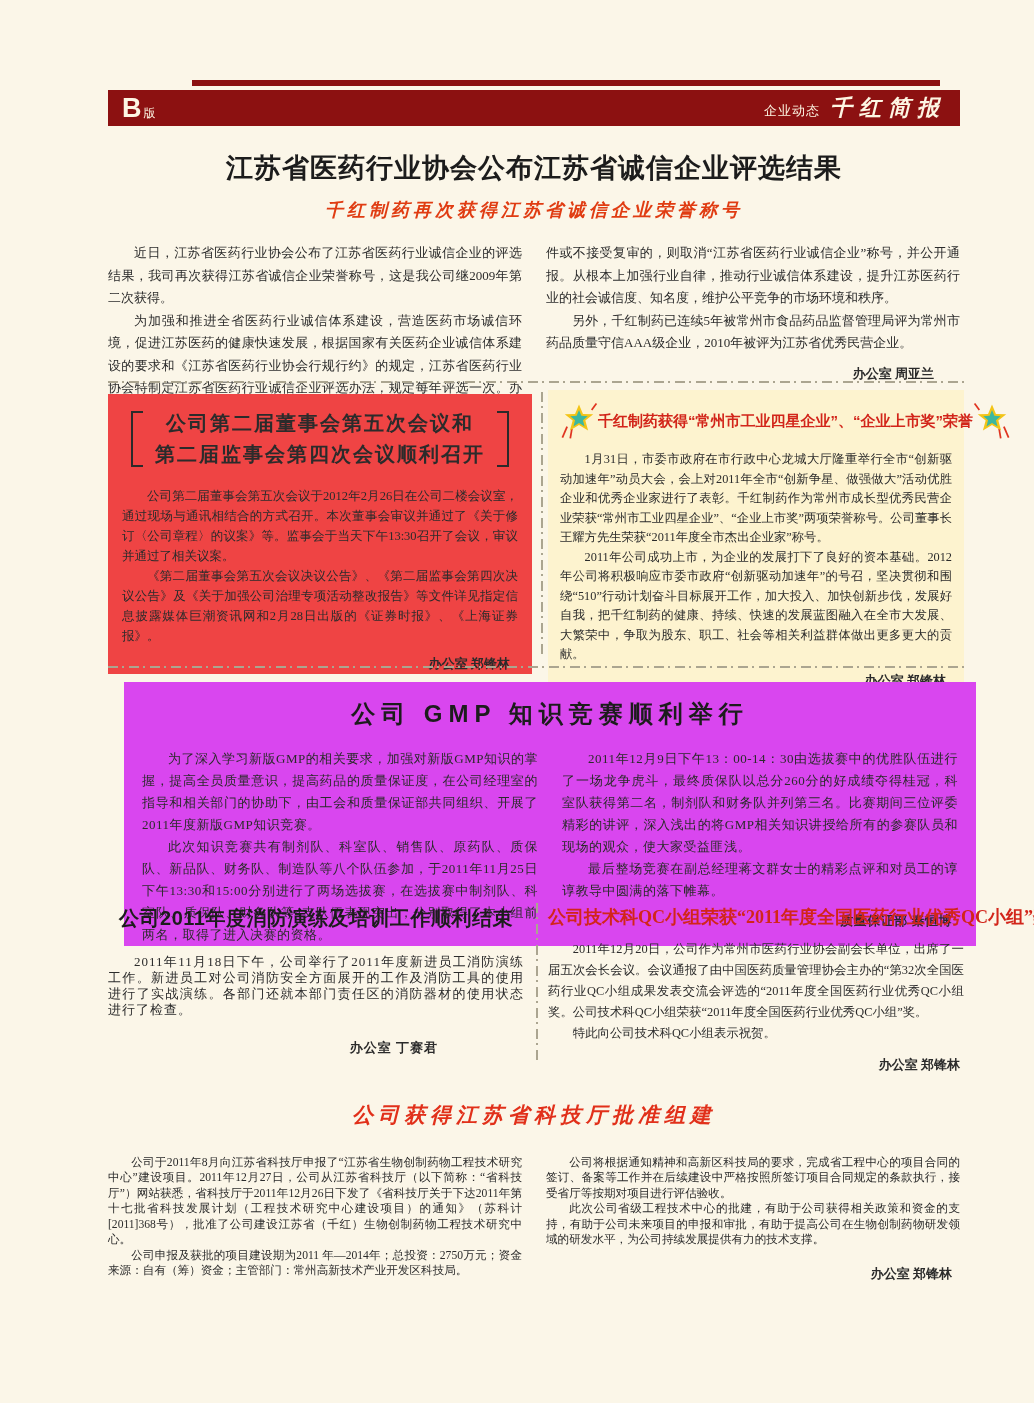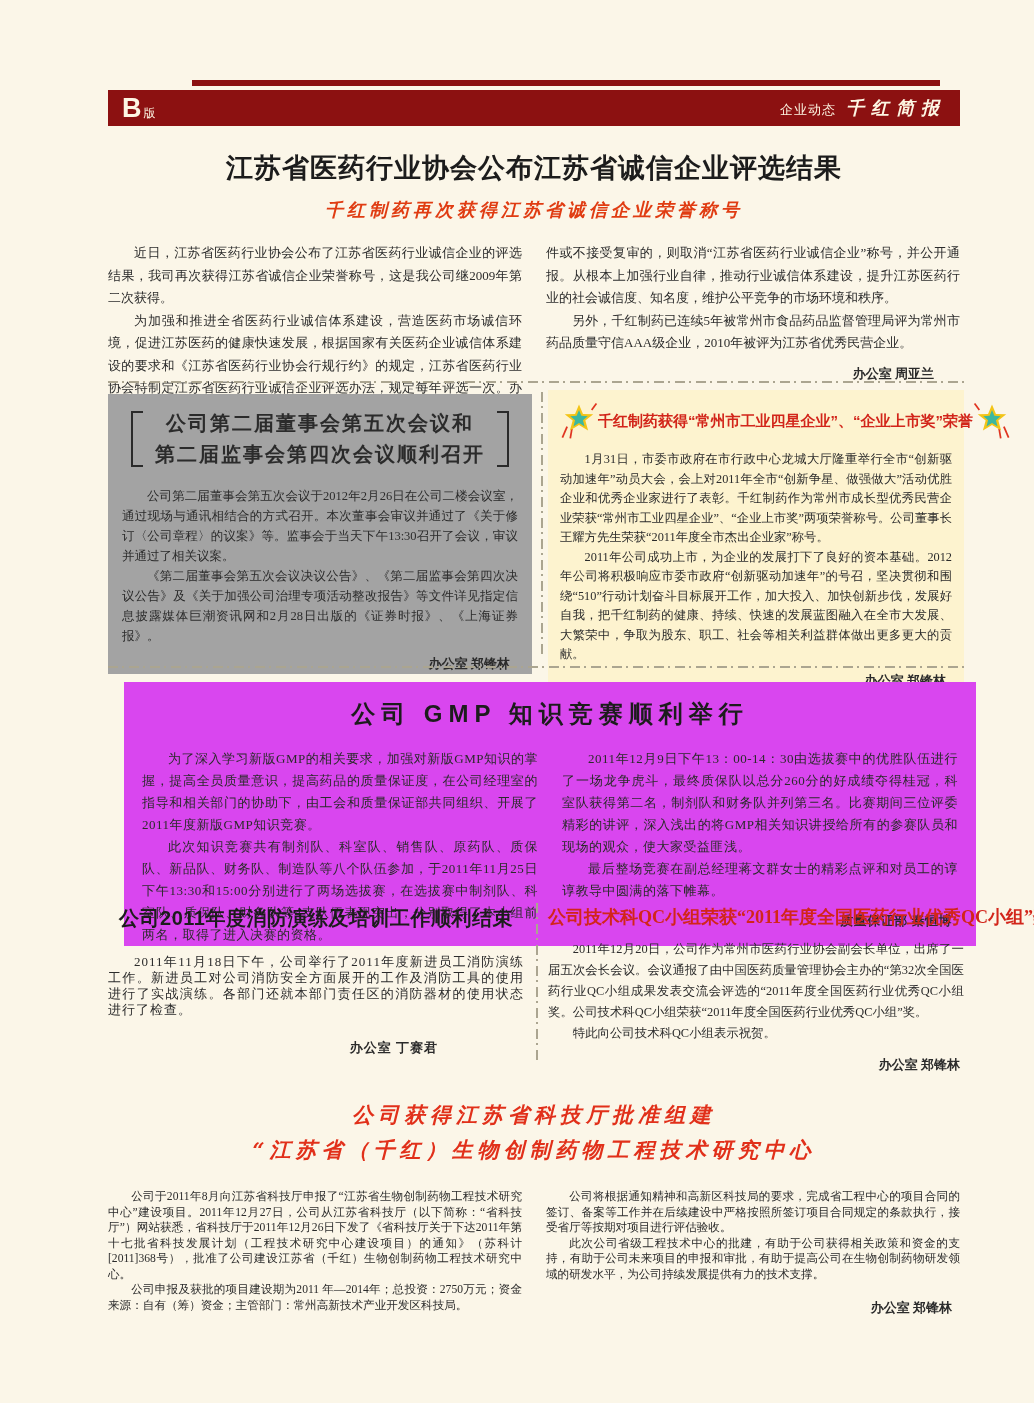--- a/index.html
+++ b/index.html
@@ -17,21 +17,21 @@
     position:absolute; left:108px; top:90px; width:852px; height:36px;
     background:#8c1111; color:#fdf6e3;
     display:flex; justify-content:space-between; align-items:center;
     padding:0 14px; box-sizing:border-box;
   }
   .edition { display:flex; align-items:baseline; }
   .edition-letter { font-family:"Liberation Sans","DejaVu Sans",sans-serif; font-size:27px; font-weight:bold; }
   .edition-suffix { font-size:12px; margin-left:2px; }
   .masthead-group { display:flex; align-items:baseline; gap:10px; }
   .header-category { font-size:13px; letter-spacing:1px; }
-  .header-masthead { font-size:18px; font-weight:bold; font-style:italic; letter-spacing:7px; font-family:"DejaVu Serif",serif; }
+  .header-masthead { font-size:22px; font-weight:bold; font-style:italic; letter-spacing:7px; font-family:"DejaVu Serif",serif; }
 
   
   .hdiv { position:absolute; height:2px;
     background-image:repeating-linear-gradient(90deg,#aba590 0,#aba590 10px,transparent 10px,transparent 14px,#aba590 14px,#aba590 16px,transparent 16px,transparent 21px); }
   .vdiv { position:absolute; width:2px;
     background-image:repeating-linear-gradient(180deg,#aba590 0,#aba590 10px,transparent 10px,transparent 14px,#aba590 14px,#aba590 16px,transparent 16px,transparent 21px); }
   .p { margin:0; text-indent:2em; text-align:justify; }
   .p.cont { text-indent:0; }
   .byline { font-weight:bold; text-align:right; font-size:13px; margin-top:8px; }
   .headline-sans { font-family:"Liberation Sans","DejaVu Sans",sans-serif; font-weight:bold; color:#1c1c1c; }
@@ -44,21 +44,21 @@
   .honesty-subtitle { margin-top:12px; text-align:center; font-size:18px; font-weight:bold; font-style:italic; letter-spacing:4px; color:#e03c12; }
   .honesty .cols { margin-top:20px; font-size:13px; line-height:22.5px; }
   .honesty .byline { padding-right:26px; }
 
   .divider-1 { left:108px; top:381px; width:856px; }
   .divider-2 { left:108px; top:666px; width:856px; }
   .vdivider-boxes { left:541px; top:392px; height:266px; }
   .vdivider-row3 { left:536px; top:903px; height:160px; }
 
   
-  .board { position:absolute; left:108px; top:394px; width:424px; background:#a3a3a3; padding:14px 14px 0 14px; box-sizing:border-box; }
+  .board { position:absolute; left:108px; top:394px; width:424px; background:#ef4444; padding:14px 14px 0 14px; box-sizing:border-box; }
   .board-title-row { display:flex; justify-content:center; align-items:center; }
   .bracket { width:12px; height:56px; border:2px solid #2a2a2a; box-sizing:border-box; }
   .bracket.left  { border-right:none; margin-right:12px; }
   .bracket.right { border-left:none;  margin-left:12px; }
   .board-title { font-size:20px; font-weight:bold; letter-spacing:2px; line-height:1.55; text-align:center; }
   .board-body { margin-top:16px; font-size:12.5px; line-height:20px; }
   .board .byline { padding-right:8px; margin-top:8px; }
 
   
   .fourstar { position:absolute; left:548px; top:390px; width:416px; background:#fdf3cf; padding:12px 12px 0 12px; box-sizing:border-box; }
@@ -209,21 +209,20 @@
     <div class="qc-body">
       <p class="p">2011年12月20日，公司作为常州市医药行业协会副会长单位，出席了一届五次会长会议。会议通报了由中国医药质量管理协会主办的“第32次全国医药行业QC小组成果发表交流会评选的“2011年度全国医药行业优秀QC小组奖。公司技术科QC小组荣获“2011年度全国医药行业优秀QC小组”奖。</p>
       <p class="p">特此向公司技术科QC小组表示祝贺。</p>
       <div class="byline">办公室 郑锋林</div>
     </div>
   </div>
 
   <div class="center7">
     <div class="center7-title">
       <div>公司获得江苏省科技厅批准组建</div>
-      <div>“江苏省（千红）生物创制药物工程技术研究中心</div>
     </div>
     <div class="cols">
       <div class="col">
         <p class="p">公司于2011年8月向江苏省科技厅申报了“江苏省生物创制药物工程技术研究中心”建设项目。2011年12月27日，公司从江苏省科技厅（以下简称：“省科技厅”）网站获悉，省科技厅于2011年12月26日下发了《省科技厅关于下达2011年第十七批省科技发展计划（工程技术研究中心建设项目）的通知》（苏科计[2011]368号），批准了公司建设江苏省（千红）生物创制药物工程技术研究中心。</p>
         <p class="p">公司申报及获批的项目建设期为2011 年—2014年；总投资：2750万元；资金来源：自有（筹）资金；主管部门：常州高新技术产业开发区科技局。</p>
       </div>
       <div class="col">
         <p class="p">公司将根据通知精神和高新区科技局的要求，完成省工程中心的项目合同的签订、备案等工作并在后续建设中严格按照所签订项目合同规定的条款执行，接受省厅等按期对项目进行评估验收。</p>
         <p class="p">此次公司省级工程技术中心的批建，有助于公司获得相关政策和资金的支持，有助于公司未来项目的申报和审批，有助于提高公司在生物创制药物研发领域的研发水平，为公司持续发展提供有力的技术支撑。</p>
         <div class="byline">办公室 郑锋林</div>

